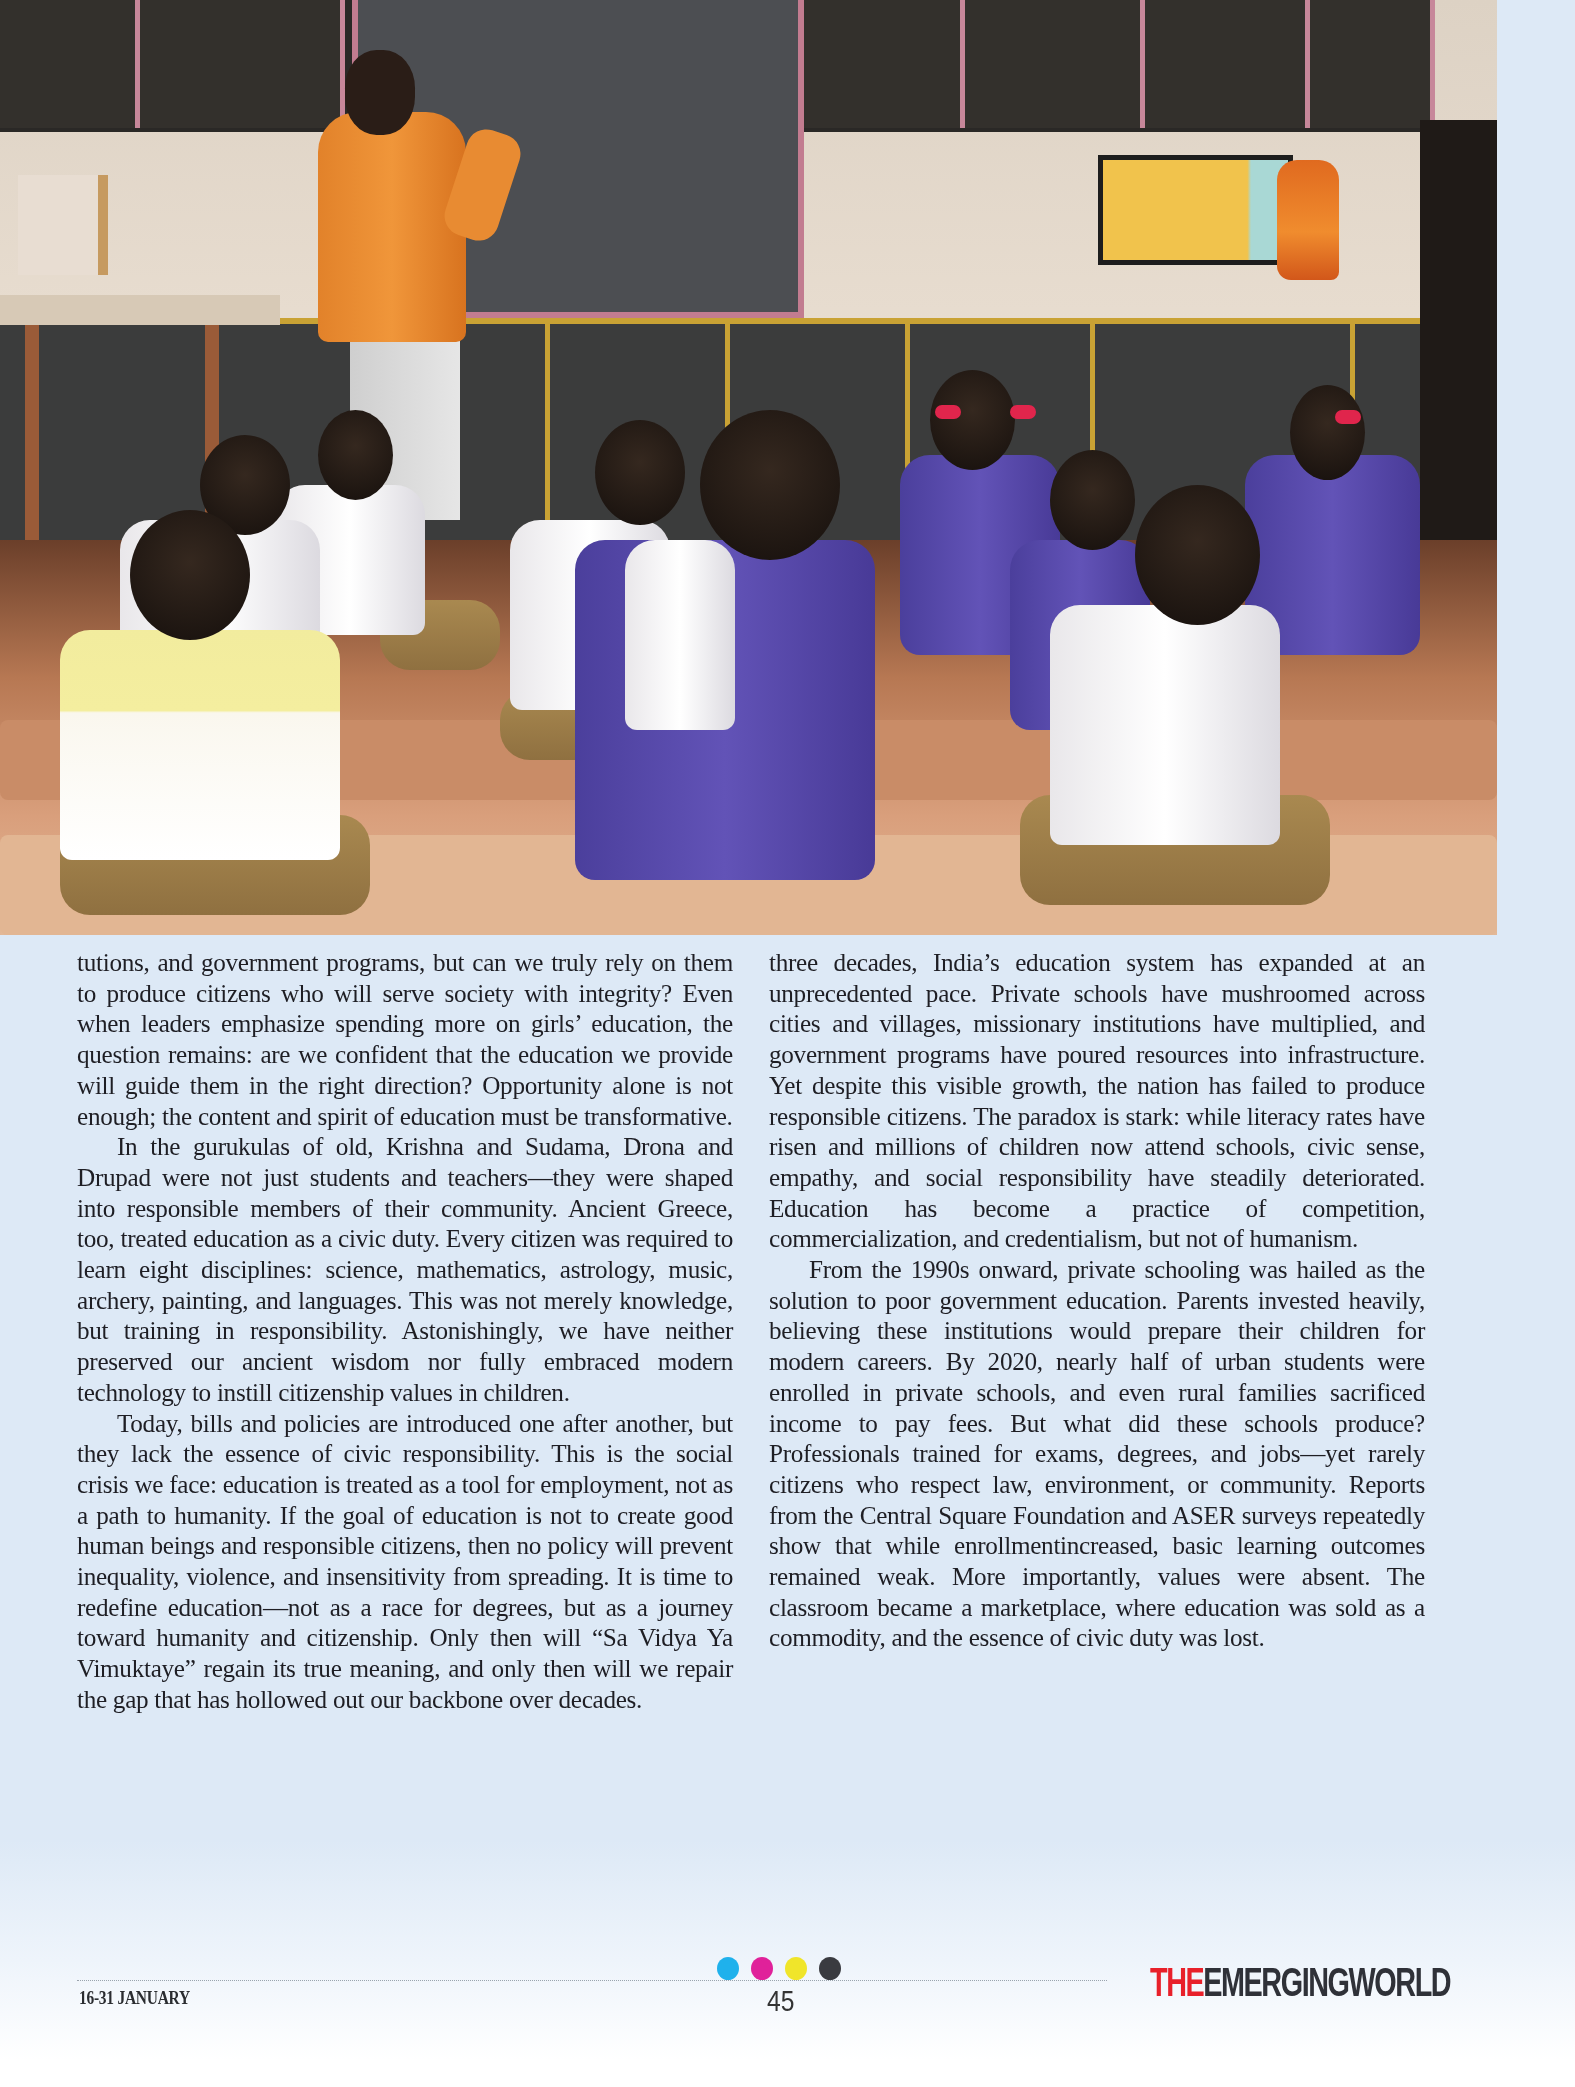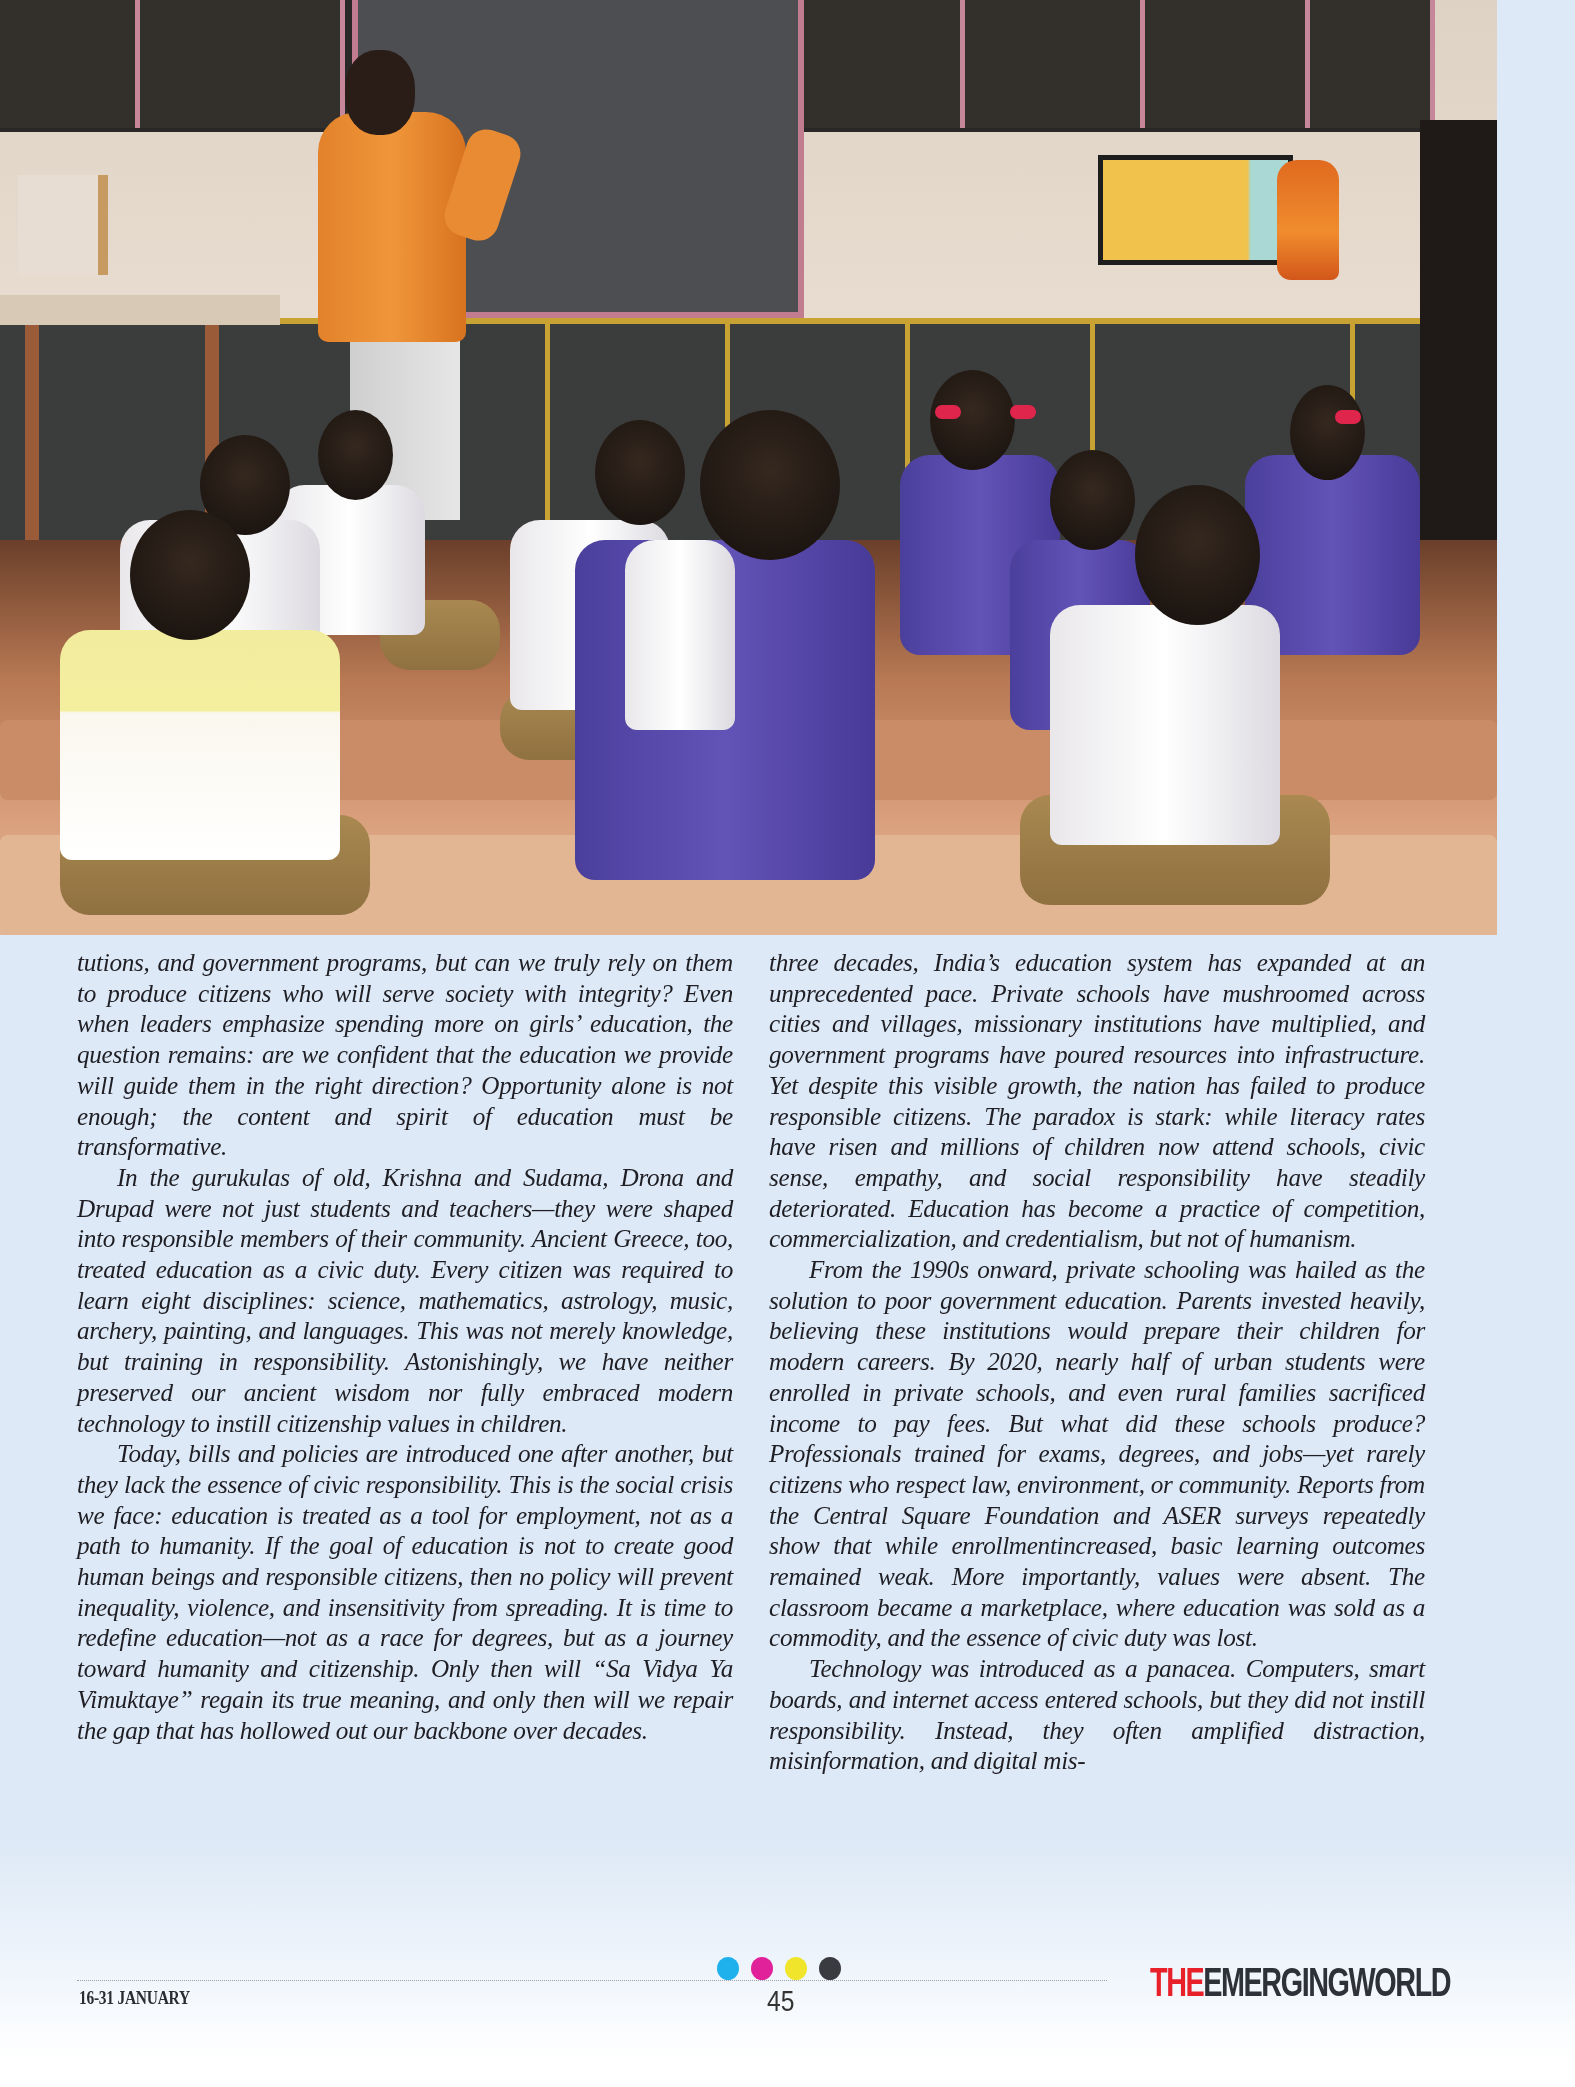--- a/index.html
+++ b/index.html
@@ -41,21 +41,21 @@
   .ribbon { width:26px; height:14px; background:#e0254c; border-radius:7px; }
 
   
   .col {
     position:absolute; top:948px; width:656px;
     font-size:25.2px; line-height:30.7px; text-align:justify;
     letter-spacing:-0.3px;
   }
   .col-left { left:77px; }
   .col-right { left:769px; }
-  .col p { margin:0; text-indent:0;font-style:italic; }
+  .col p { margin:0; text-indent:0; }
   .col p.indent { text-indent:40px; }
   .col .subhead { font-weight:bold; }
 
   
   .footer-rule {
     position:absolute; left:77px; top:1980px; width:1030px; height:0;
     border-top:1px dotted #9aa3ad;
   }
   .reg-dots { position:absolute; left:717px; top:1957px; height:24px; display:flex; gap:12px; }
   .reg-dot { width:22px; height:23px; border-radius:50%; }
@@ -144,21 +144,20 @@
 
 <div class="col col-left">
   <p>tutions, and government programs, but can we truly rely on them to produce citizens who will serve society with integrity? Even when leaders emphasize spending more on girls’ education, the question remains: are we con­fident that the education we provide will guide them in the right direction? Opportunity alone is not enough; the content and spirit of education must be transformative.</p>
   <p class="indent">In the gurukulas of old, Krishna and Sudama, Drona and Drupad were not just students and teachers—they were shaped into responsible members of their com­munity. Ancient Greece, too, treated education as a civic duty. Every citizen was required to learn eight disciplines: science, mathematics, astrology, music, archery, painting, and languages. This was not merely knowledge, but training in responsibility. Astonishing­ly, we have neither preserved our ancient wisdom nor fully embraced modern technology to instill citizenship values in children.</p>
   <p class="indent">Today, bills and policies are introduced one after another, but they lack the essence of civic responsibility. This is the social crisis we face: education is treated as a tool for employment, not as a path to humanity. If the goal of education is not to create good human beings and responsible citizens, then no policy will prevent inequality, violence, and insensitivity from spreading. It is time to redefine education—not as a race for degrees, but as a journey toward humanity and citizenship. Only then will “Sa Vidya Ya Vimuktaye” regain its true meaning, and only then will we repair the gap that has hollowed out our backbone over decades.</p>
 </div>
 
 <div class="col col-right">
   <p>three decades, India’s education system has expanded at an unprecedented pace. Private schools have mush­roomed across cities and villages, missionary institu­tions have multiplied, and government programs have poured resources into infrastructure. Yet despite this visible growth, the nation has failed to produce respon­sible citizens. The paradox is stark: while literacy rates have risen and millions of children now attend schools, civic sense, empathy, and social responsibility have steadily deteriorated. Education has become a practice of competition, commercialization, and credentialism, but not of humanism.</p>
   <p class="indent">From the 1990s onward, private schooling was hailed as the solution to poor government education. Parents invested heavily, believing these institutions would prepare their children for modern careers. By 2020, nearly half of urban students were enrolled in private schools, and even rural families sacrificed income to pay fees. But what did these schools produce? Professionals trained for exams, degrees, and jobs—yet rarely citizens who respect law, environment, or community. Reports from the Central Square Foundation and ASER surveys repeatedly show that while enrollmentincreased, basic learning outcomes remained weak. More importantly, values were absent. The classroom became a market­place, where education was sold as a commodity, and the essence of civic duty was lost.</p>
-  <p class="indent">Technology was introduced as a panacea. Comput­ers, smart boards, and internet access entered schools, but they did not instill responsibility. Instead, they often amplified distraction, misinformation, and digital mis-</p>
 </div>
 
 <div class="footer-rule"></div>
 <div class="reg-dots">
   <span class="reg-dot" style="background: rgb(31, 177, 236);"></span>
   <span class="reg-dot" style="background: rgb(224, 33, 154);"></span>
   <span class="reg-dot" style="background: rgb(240, 229, 42);"></span>
   <span class="reg-dot" style="background: rgb(58, 59, 64);"></span>
 </div>
 <div class="issue-date">16-31 JANUARY</div>

